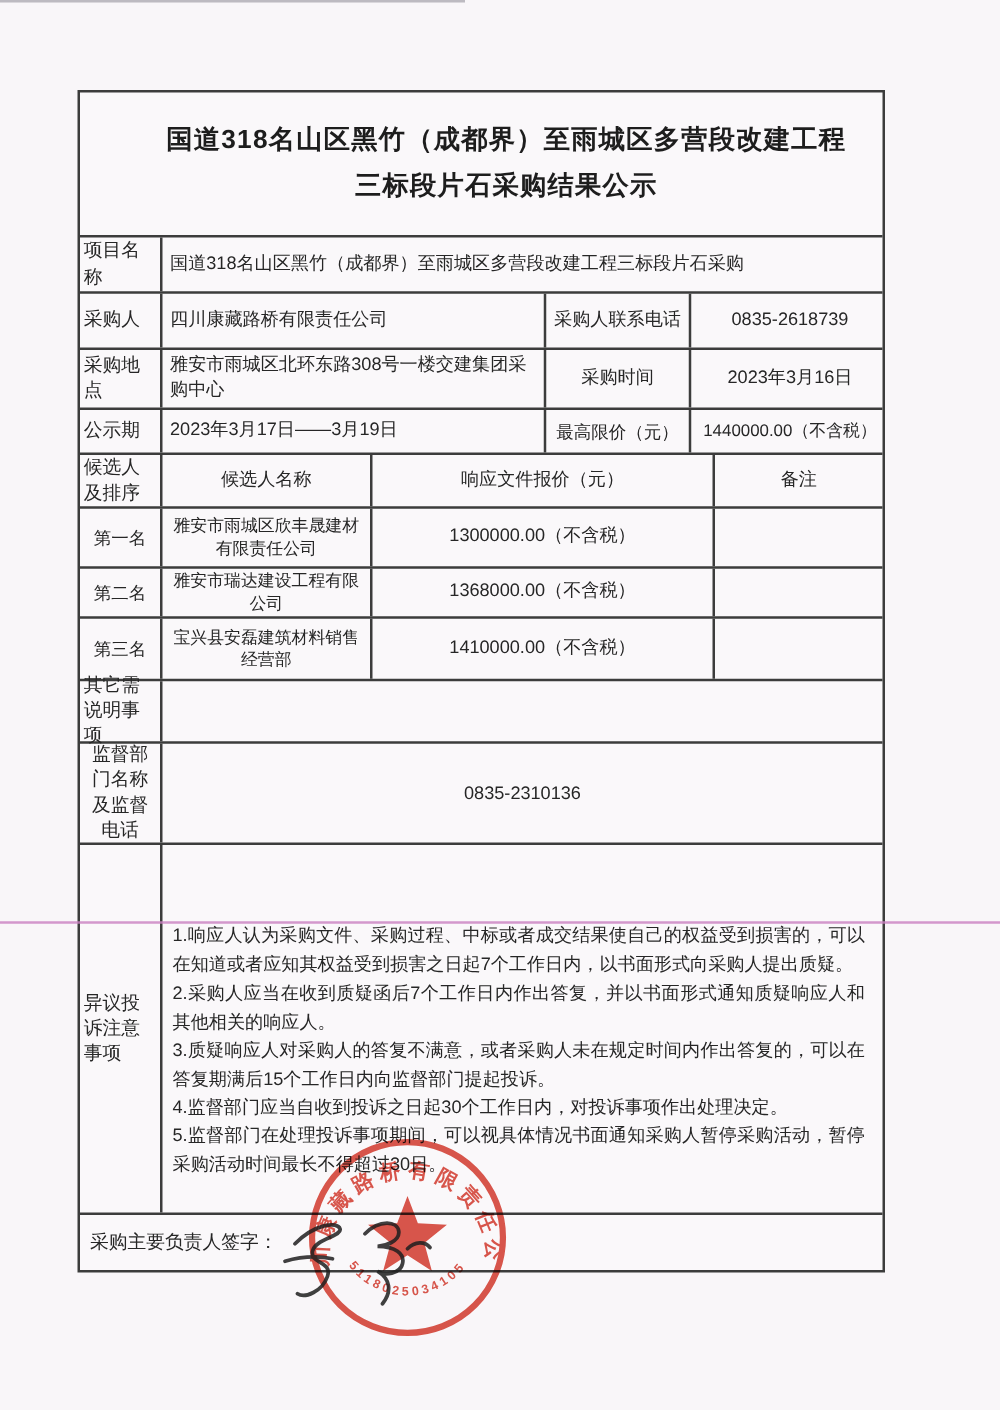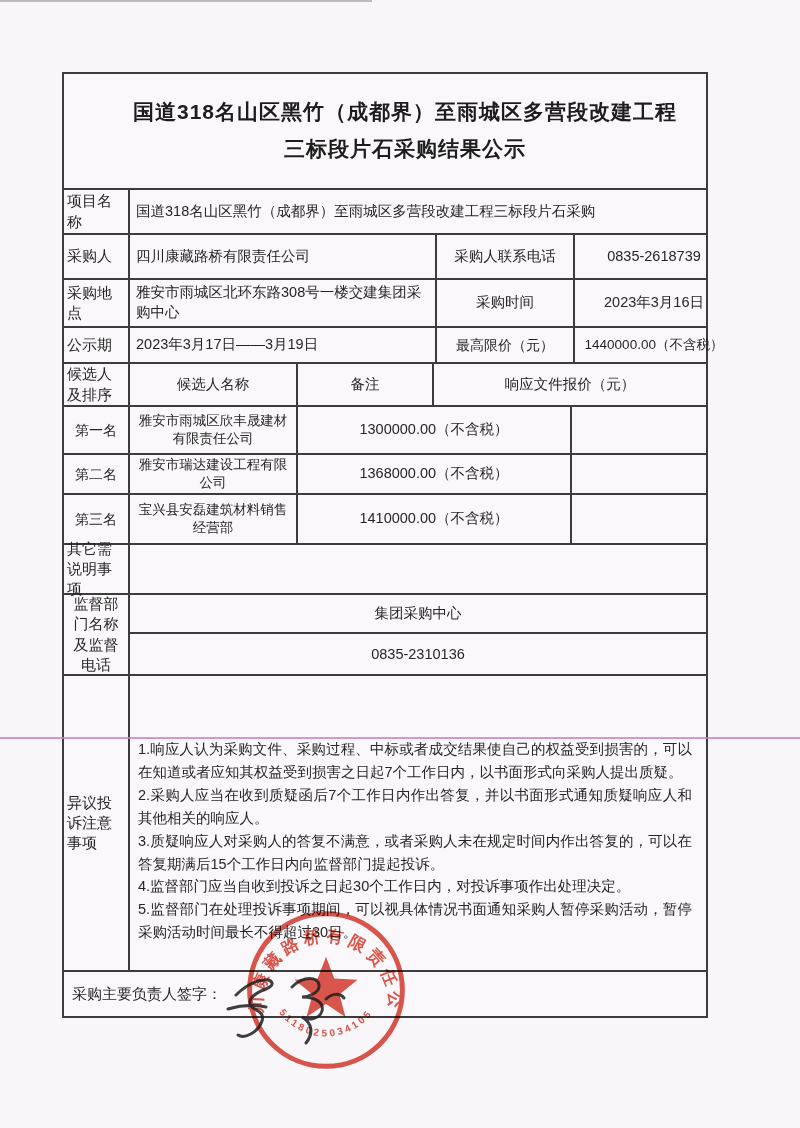--- a/index.html
+++ b/index.html
@@ -34,21 +34,21 @@
   }
   .row .cell:first-child { border-left: none; }
   .lab { width: 64px; font-size: 15px; padding: 2px 3px; }
   .center { justify-content: center; text-align: center; }
   .title-row { height: 114px; flex-direction: column; justify-content: center; align-items: center; }
   .title-line { font-size: 21px; font-weight: bold; letter-spacing: 1px; line-height: 1.75; color: #1d1d1d; }
   .h-r1 { height: 45px; } .h-r2 { height: 45px; } .h-r3 { height: 48px; } .h-r4 { height: 36px; }
   .h-head { height: 43px; } .h-c1 { height: 48px; } .h-c2 { height: 40px; } .h-c3 { height: 50px; }
   .h-notes { height: 50px; } .h-sup { height: 81px; } .h-obj { height: 296px; } .h-sig { height: 46px; }
   .w-val { width: 307px; }
-  .w-sublab { width: 138px; }
+  .w-sublab { width: 116px; }
   .w-subval { width: 160px; }
   .w-name { width: 168px; }
   .w-price { width: 274px; }
   .w-remark { width: 136px; }
   .sup-stack { width: 578px; display: flex; flex-direction: column; }
   .sup-cell { display: flex; align-items: center; justify-content: center; font-size: 14.5px; }
   .sup-cell.topc { height: 39px; border-bottom: 2px solid #3c3c3c; }
   .sup-cell.botc { flex: 1; }
   .obj-cell { width: 578px; display: block; padding: 62px 14px 8px 8px; font-size: 14.5px; line-height: 1.58; }
   .obj-line { text-align: justify; }
@@ -91,22 +91,22 @@
   <div class="row h-r4">
     <div class="cell lab">公示期</div>
     <div class="cell w-val">2023年3月17日——3月19日</div>
     <div class="cell w-sublab center" style="font-size:14px">最高限价（元）</div>
     <div class="cell w-subval center" style="font-size:13.5px">1440000.00（不含税）</div>
   </div>
 
   <div class="row h-head">
     <div class="cell lab">候选人及排序</div>
     <div class="cell w-name center">候选人名称</div>
+    <div class="cell w-price center">响应文件报价（元）</div>
     <div class="cell w-remark center">备注</div>
-    <div class="cell w-price center">响应文件报价（元）</div>
   </div>
 
   <div class="row h-c1">
     <div class="cell lab center" style="font-size:14px">第一名</div>
     <div class="cell w-name center" style="font-size:13.5px">雅安市雨城区欣丰晟建材有限责任公司</div>
     <div class="cell w-price center">1300000.00（不含税）</div>
     <div class="cell w-remark"></div>
   </div>
 
   <div class="row h-c2">
@@ -124,21 +124,20 @@
   </div>
 
   <div class="row h-notes">
     <div class="cell lab">其它需说明事项</div>
     <div class="cell" style="width:578px"></div>
   </div>
 
   <div class="row h-sup">
     <div class="cell lab center">监督部门名称及监督电话</div>
     <div class="sup-stack" style="border-left:2px solid #3c3c3c">
-      <div class="sup-cell topc">集团采购中心</div>
       <div class="sup-cell botc">0835-2310136</div>
     </div>
   </div>
 
   <div class="row h-obj">
     <div class="cell lab" style="align-items:center">异议投诉注意事项</div>
     <div class="cell obj-cell">
       <div class="obj-line">1.响应人认为采购文件、采购过程、中标或者成交结果使自己的权益受到损害的，可以在知道或者应知其权益受到损害之日起7个工作日内，以书面形式向采购人提出质疑。</div>
       <div class="obj-line">2.采购人应当在收到质疑函后7个工作日内作出答复，并以书面形式通知质疑响应人和其他相关的响应人。</div>
       <div class="obj-line">3.质疑响应人对采购人的答复不满意，或者采购人未在规定时间内作出答复的，可以在答复期满后15个工作日内向监督部门提起投诉。</div>

